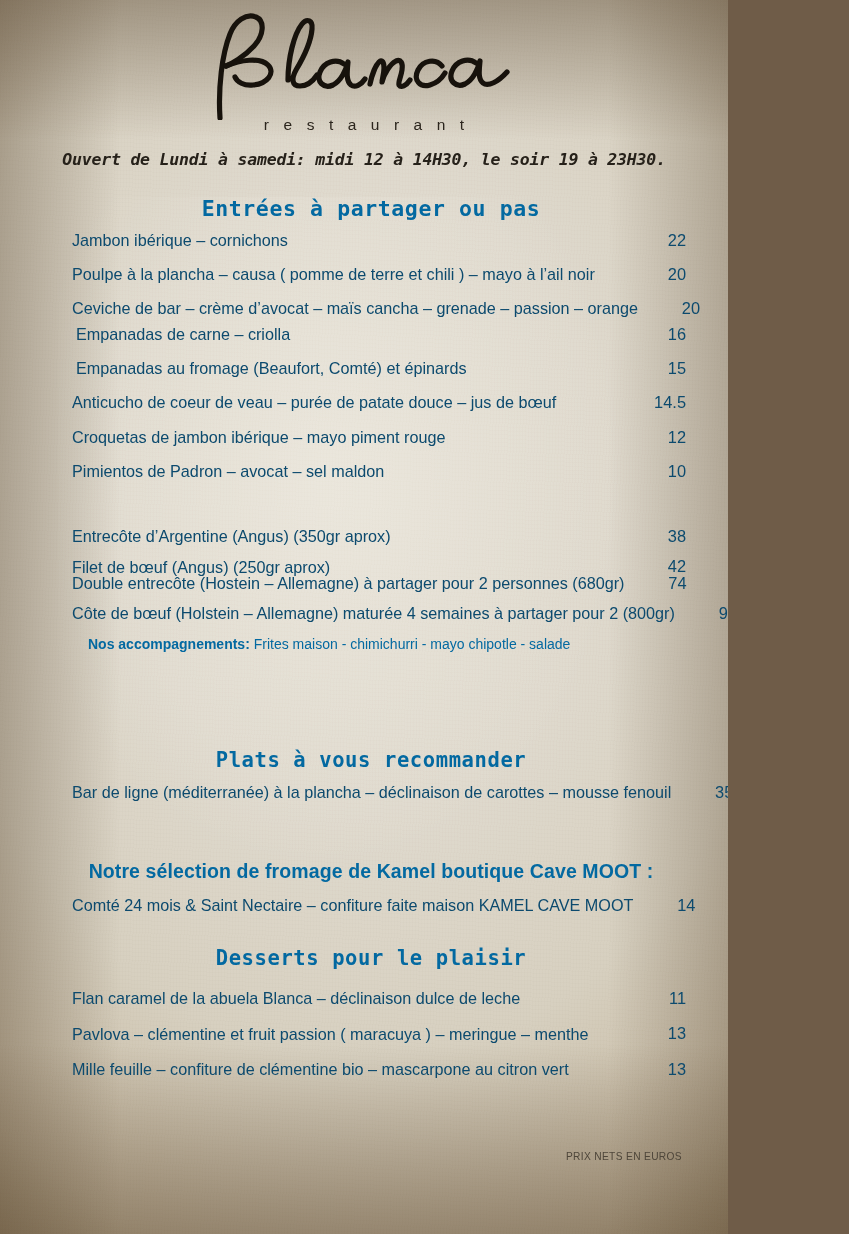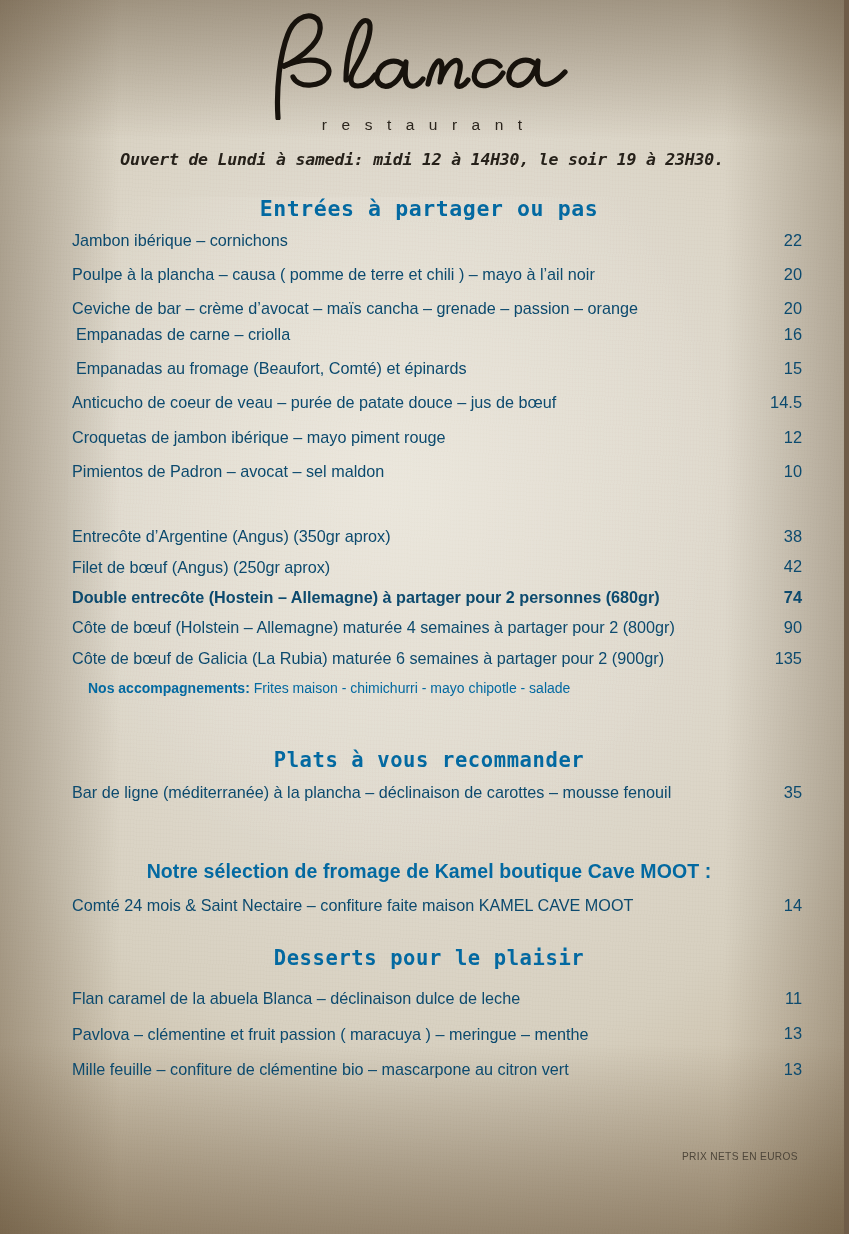--- a/index.html
+++ b/index.html
@@ -6,21 +6,21 @@
     margin: 0;
     padding: 0;
     background: #6f5c48;
   }
   body {
     font-family: "Liberation Sans", sans-serif;
   }
 
   #menu-page {
     position: relative;
-    width: 844px;
+    width: 728px;
     height: 1234px;
     overflow: hidden;
     background: #ddd7ca;
   }
 
   
   .paper-base {
     position: absolute;
     inset: 0;
     background:
@@ -242,31 +242,27 @@
     <div class="section" id="sec-viandes" style="top:518px;">
         <div class="items" style="margin-top: 10px;">
           <div class="row" style="margin-top: 0px; padding-left: 16px;">
             <span class="label">Entrecôte d’Argentine (Angus) (350gr aprox)</span>
             <span class="price">38</span>
           </div>
           <div class="row" style="margin-top: 14px; padding-left: 16px;">
             <span class="label">Filet de bœuf (Angus) (250gr aprox)</span>
             <span class="price">42</span>
           </div>
-          <div class="row" style="margin-top: 14px; padding-left: 16px; font-weight: bold;">
+          <div class="row" style="padding-left: 16px;">
             <span class="label">Double entrecôte (Hostein – Allemagne) à partager pour 2 personnes (680gr)</span>
             <span class="price">74</span>
           </div>
           <div class="row" style="margin-top: 14px; padding-left: 16px;">
             <span class="label">Côte de bœuf  (Holstein – Allemagne) maturée 4 semaines à partager pour 2 (800gr)</span>
             <span class="price">90</span>
-          </div>
-          <div class="row" style="margin-top: 14px; padding-left: 16px;">
-            <span class="label">Côte de bœuf de Galicia (La Rubia) maturée 6 semaines à partager pour 2 (900gr)</span>
-            <span class="price">135</span>
           </div>
           <div class="note-row" style="margin-top: 14px; padding-left: 32px;"><span class="note-label">Nos accompagnements:</span><span>  Frites maison  -  chimichurri  -  mayo chipotle  -  salade</span></div>
         </div>
       </div>
     <div class="section" id="sec-plats" style="top:748px;">
         <div class="sec-head small">Plats à vous recommander</div>
         <div class="items" style="margin-top: 12px;">
           <div class="row" style="margin-top: 0px; padding-left: 16px;">
             <span class="label">Bar de ligne (méditerranée) à la plancha – déclinaison de carottes – mousse fenouil</span>
             <span class="price">35</span>

